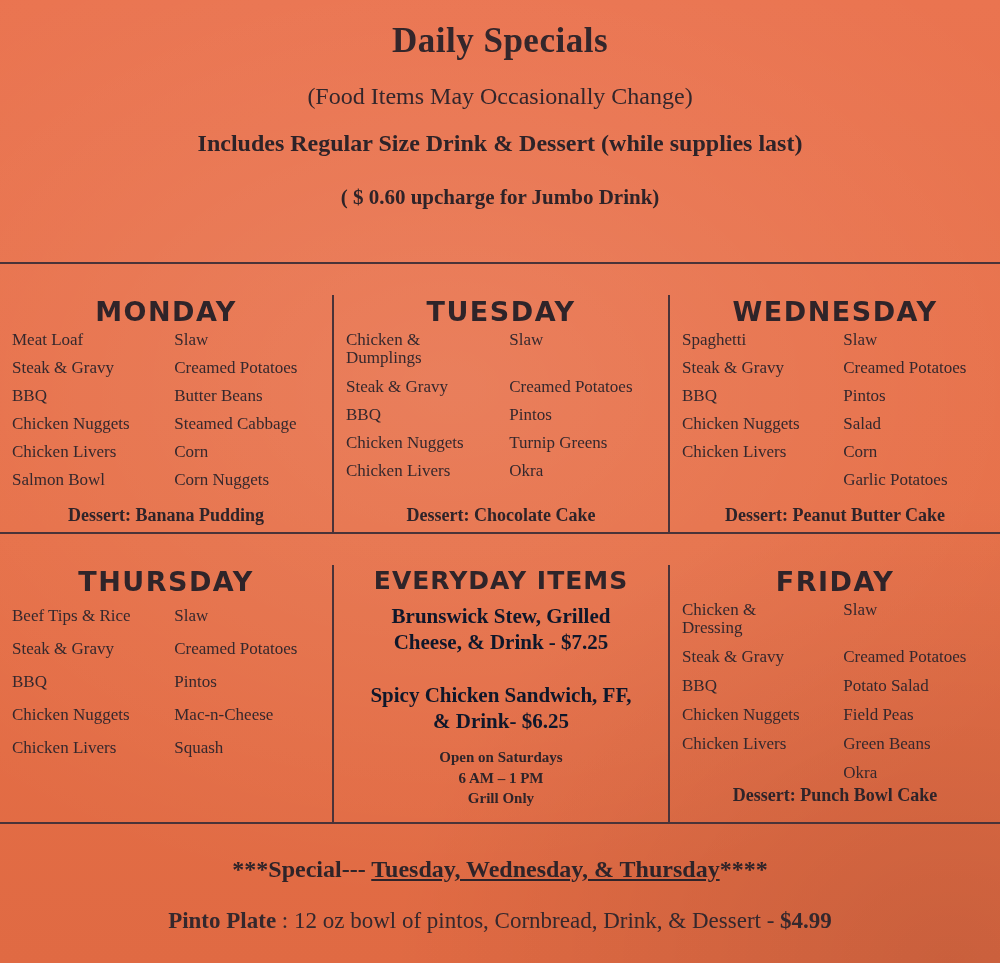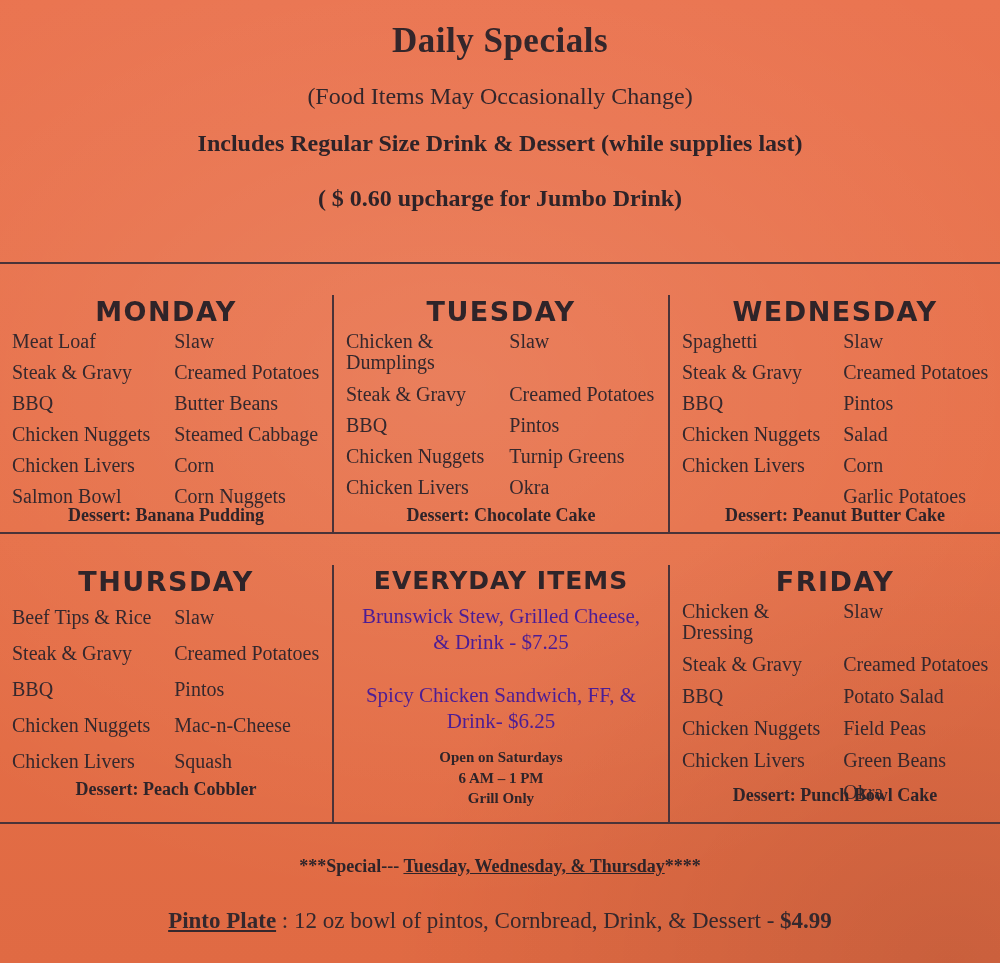--- a/index.html
+++ b/index.html
@@ -47,21 +47,21 @@
   }
   .includes {
     text-align: center;
     font-size: 24px;
     font-weight: bold;
     color: #2e2328;
     margin-top: 20px;
   }
   .upcharge {
     text-align: center;
-    font-size: 24px;
+    font-size: 21px;
     font-weight: bold;
     color: #2e2328;
     margin-top: 28px;
   }
 
   .grid {
     position: absolute;
     left: 0px;
     top: 262px;
     width: 1000px;
@@ -95,21 +95,21 @@
     font-size: 25px;
     letter-spacing: 1px;
   }
 
   .items {
     margin-top: 6px;
     padding: 0 8px 0 10px;
   }
   .row {
     display: flex;
-    font-size: 20px;
+    font-size: 17px;
     line-height: 1.0;
     margin-bottom: 11px;
     color: #35282d;
   }
   .row .c1 {
     width: 52%;
     padding-left: 2px;
   }
   .row .c2 {
     width: 48%;
@@ -128,54 +128,55 @@
   }
 
   
   .everyday-body {
     padding: 10px 26px 0 26px;
     text-align: center;
   }
   .everyday-line {
     font-size: 21px;
     line-height: 1.25;
-    color: #4c1d95;
+    color: #0f172a;
     margin-bottom: 26px;
+    font-weight: bold;
   }
   .sat {
     position: absolute;
     left: 0; right: 0;
     bottom: 14px;
     text-align: center;
     font-size: 15px;
     font-weight: bold;
     line-height: 1.35;
     color: #2f2429;
   }
 
   .special-line {
     position: absolute;
     left: 0; right: 0;
     top: 856px;
     text-align: center;
-    font-size: 18px;
+    font-size: 24px;
     font-weight: bold;
     color: #2f2429;
   }
   .special-line .u { text-decoration: underline; }
 
   .pinto-line {
     position: absolute;
     left: 0; right: 0;
     top: 908px;
     text-align: center;
     font-size: 23px;
     color: #35282d;
   }
-  .pinto-line .b { font-weight: bold; text-decoration: underline; }
+  .pinto-line .b { font-weight: bold; }
   .pinto-line .price { font-weight: bold; }
 </style>
 </head>
 <body>
 
 <div class="paper"></div>
 
 <div class="content">
 
   <div class="title">Daily Specials</div>
@@ -292,21 +293,20 @@
         </div>
         <div class="row" style="margin-top:16px;">
           <span class="c1">Chicken Nuggets</span>
           <span class="c2">Mac-n-Cheese</span>
         </div>
         <div class="row" style="margin-top:16px;">
           <span class="c1">Chicken Livers</span>
           <span class="c2">Squash</span>
         </div>
       </div>
-      <div class="dessert" style="bottom:22px;">Dessert:  Peach Cobbler</div>
     </div>
 
     <div class="cell bl">
       <div class="dayname small">EVERYDAY ITEMS</div>
       <div class="everyday-body">
         <div class="everyday-line">Brunswick Stew, Grilled Cheese, &amp; Drink - $7.25</div>
         <div class="everyday-line">Spicy Chicken Sandwich, FF, &amp; Drink- $6.25</div>
       </div>
       <div class="sat">
         <div>Open on Saturdays</div>

